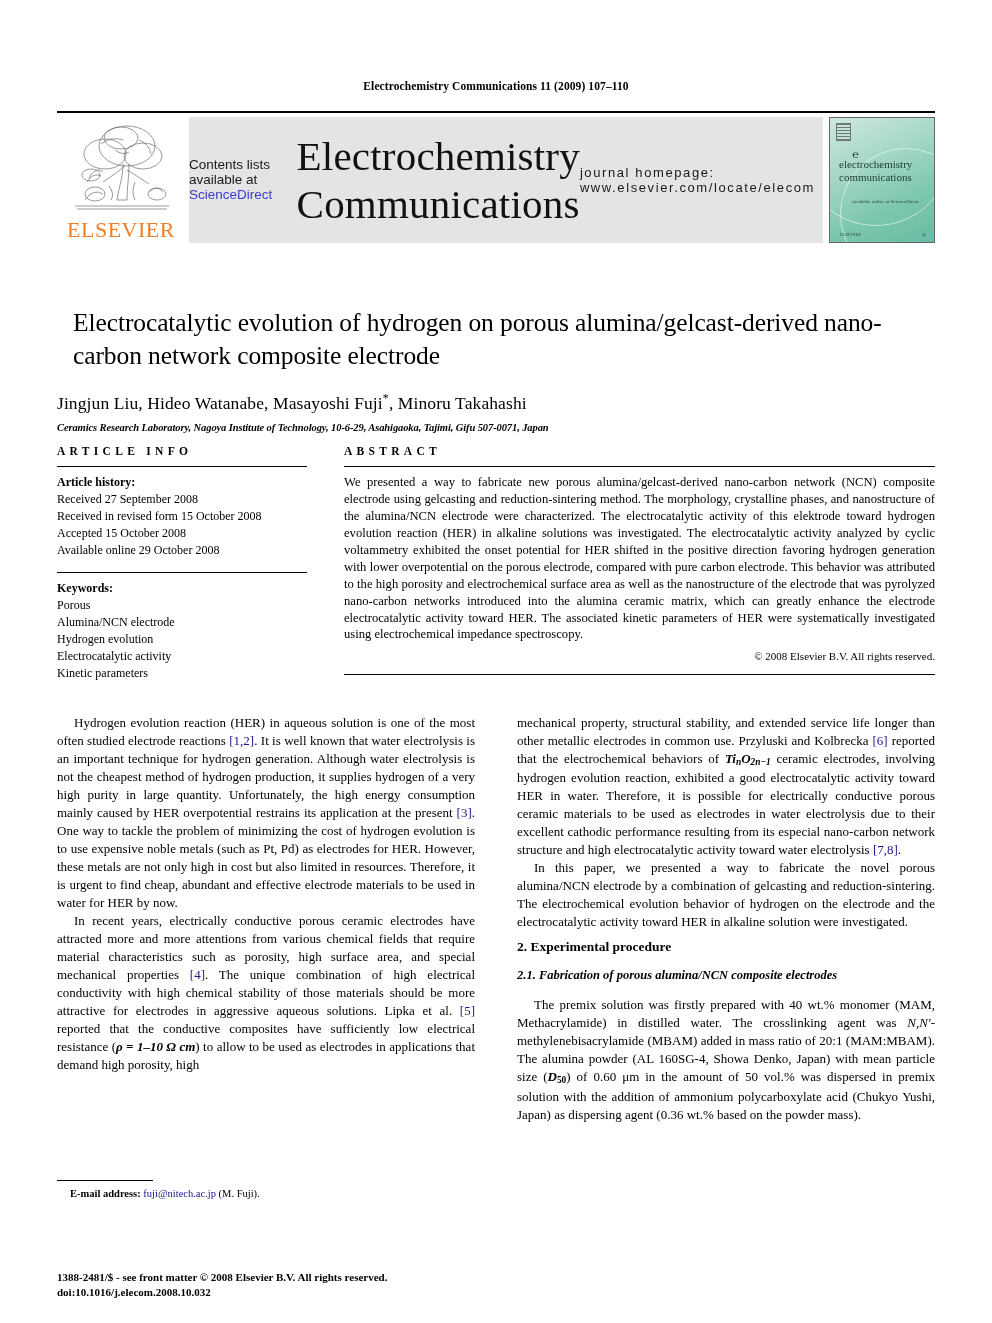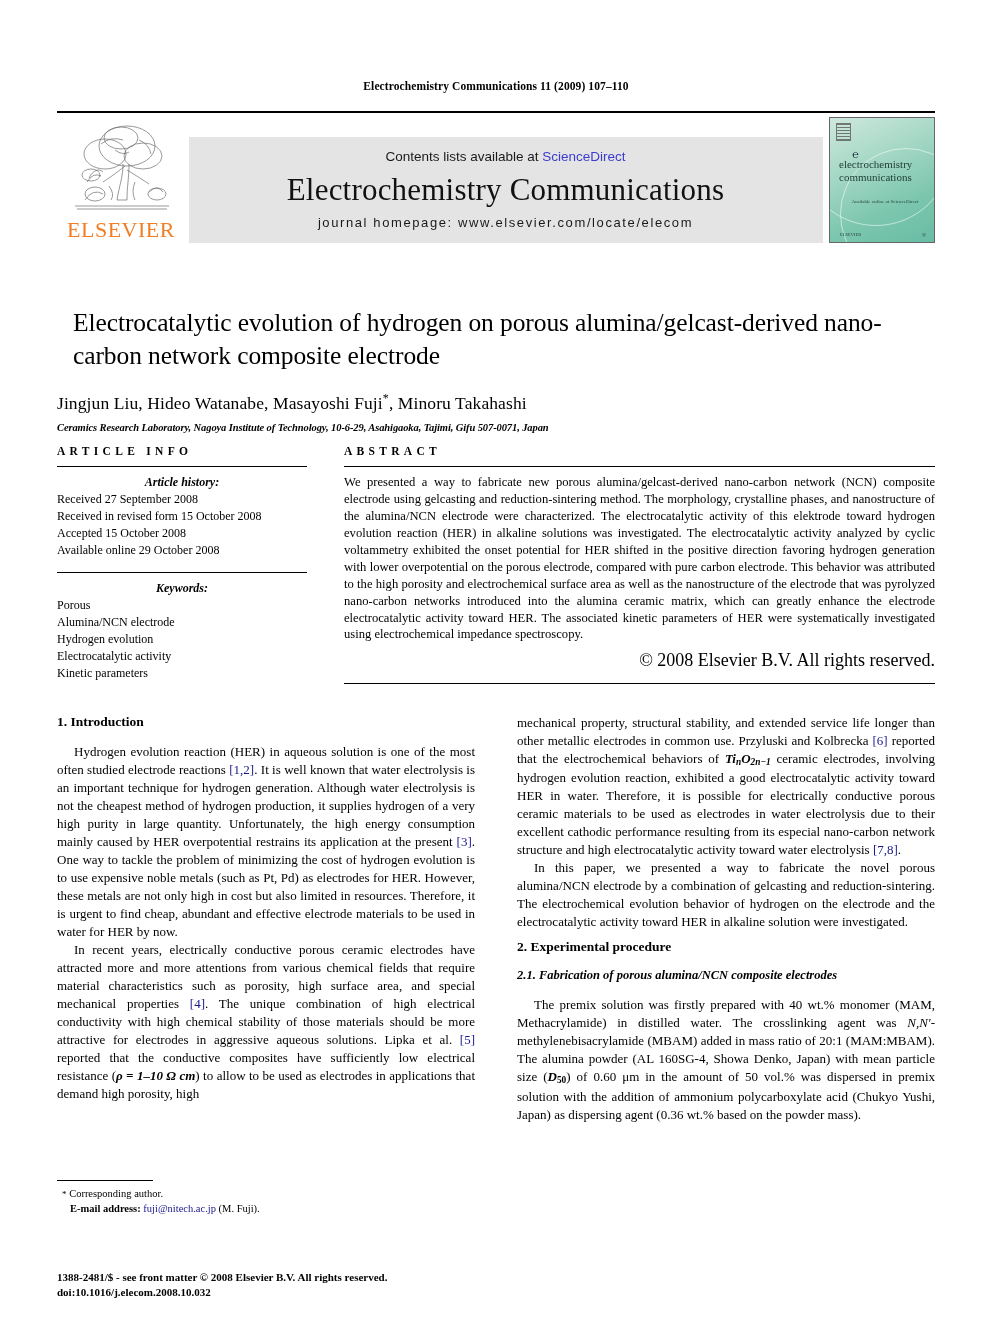--- a/index.html
+++ b/index.html
@@ -61,39 +61,38 @@
     color: #f07e26;
     font-size: 22px;
     letter-spacing: 0.5px;
     line-height: 1;
     margin-top: 1px;
   }
   .masthead-center {
     flex: 1 1 auto;
     background: #e4e4e4;
     display: flex;
-    flex-direction: column;
+    flex-direction: row;
     align-items: center;
     justify-content: space-between;
-    padding: 12px 1px 13px 0;
+    padding: 12px 8px 13px 0;
     margin-left: 4px;
     margin-right: 6px;
-    margin-top: 20px;
   }
   .contents-line {
     font-family: "Liberation Sans", sans-serif;
     font-size: 13.5px;
     color: #1a1a1a;
   }
   .contents-line .sd {
     color: #3b3bd0;
   }
   .journal-title {
     font-family: "Liberation Serif", serif;
-    font-size: 31px;
+    font-size: 41px;
     color: #111;
     letter-spacing: .2px;
   }
   .homepage-line {
     font-family: "Liberation Sans", sans-serif;
     font-size: 13px;
     letter-spacing: 1.6px;
     color: #1a1a1a;
   }
   .cover-thumb {
@@ -200,34 +199,32 @@
   }
   .rule {
     border-top: 1px solid #000;
     margin-bottom: 7px;
   }
   .info-group {
     font-size: 12px;
     line-height: 1.42;
   }
   .info-group .lbl {
-    font-style: italic;
-    font-weight: bold;
-    text-align: center;
+    font-weight: bold;
   }
   .info-spacer { height: 13px; }
   .abstract-text {
     font-size: 12.6px;
     line-height: 1.345;
     text-align: justify;
     hyphens: none;
   }
   .copyright {
     text-align: right;
-    font-size: 18px;
+    font-size: 11px;
     margin-top: 7px;
   }
   .abs-bottom-rule {
     border-top: 1px solid #000;
     margin-top: 12px;
   }
 
   
   .body-cols {
     position: absolute;
@@ -399,45 +396,40 @@
       <div class="rule"></div>
       <div class="abstract-text">We presented a way to fabricate new porous alumina/gelcast-derived nano-carbon network (NCN) composite electrode using gelcasting and reduction-sintering method. The morphology, crystalline phases, and nanostructure of the alumina/NCN electrode were characterized. The electrocatalytic activity of this elektrode toward hydrogen evolution reaction (HER) in alkaline solutions was investigated. The electrocatalytic activity analyzed by cyclic voltammetry exhibited the onset potential for HER shifted in the positive direction favoring hydrogen generation with lower overpotential on the porous electrode, compared with pure carbon electrode. This behavior was attributed to the high porosity and electrochemical surface area as well as the nanostructure of the electrode that was pyrolyzed nano-carbon networks introduced into the alumina ceramic matrix, which can greatly enhance the electrode electrocatalytic activity toward HER. The associated kinetic parameters of HER were systematically investigated using electrochemical impedance spectroscopy.</div>
       <div class="copyright">© 2008 Elsevier B.V. All rights reserved.</div>
       <div class="abs-bottom-rule"></div>
     </div>
   </div>
 
   <div class="body-cols">
 
     <div class="bcol left">
-      <div class="h2">1. Introduction</div>
 
       <p class="body"><span>Hydrogen evolution reaction (HER) in aqueous solution is one of the most often studied electrode reactions </span><span class="cite">[1,2]</span><span>. It is well known that water electrolysis is an important technique for hydrogen generation. Although water electrolysis is not the cheapest method of hydrogen production, it supplies hydrogen of a very high purity in large quantity. Unfortunately, the high energy consumption mainly caused by HER overpotential restrains its application at the present </span><span class="cite">[3]</span><span>. One way to tackle the problem of minimizing the cost of hydrogen evolution is to use expensive noble metals (such as Pt, Pd) as electrodes for HER. However, these metals are not only high in cost but also limited in resources. Therefore, it is urgent to find cheap, abundant and effective electrode materials to be used in water for HER by now.</span></p>
 
       <p class="body"><span>In recent years, electrically conductive porous ceramic electrodes have attracted more and more attentions from various chemical fields that require material characteristics such as porosity, high surface area, and special mechanical properties </span><span class="cite">[4]</span><span>. The unique combination of high electrical conductivity with high chemical stability of those materials should be more attractive for electrodes in aggressive aqueous solutions. Lipka et al. </span><span class="cite">[5]</span><span> reported that the conductive composites have sufficiently low electrical resistance (</span><i class="math nowrap">ρ = 1–10 Ω cm</i><span>) to allow to be used as electrodes in applications that demand high porosity, high</span></p>
     </div>
 
     <div class="bcol right">
       <p class="body" style="text-indent:0"><span>mechanical property, structural stability, and extended service life longer than other metallic electrodes in common use. Przyluski and Kolbrecka </span><span class="cite">[6]</span><span> reported that the electrochemical behaviors of </span><span class="nowrap"><i>Ti</i><sub><i>n</i></sub><i>O</i><sub><i>2n−1</i></sub></span><span> ceramic electrodes, involving hydrogen evolution reaction, exhibited a good electrocatalytic activity toward HER in water. Therefore, it is possible for electrically conductive porous ceramic materials to be used as electrodes in water electrolysis due to their excellent cathodic performance resulting from its especial nano-carbon network structure and high electrocatalytic activity toward water electrolysis </span><span class="cite">[7,8]</span><span>.</span></p>
 
       <p class="body">In this paper, we presented a way to fabricate the novel porous alumina/NCN electrode by a combination of gelcasting and reduction-sintering. The electrochemical evolution behavior of hydrogen on the electrode and the electrocatalytic activity toward HER in alkaline solution were investigated.</p>
 
       <div class="h2 spaced-top">2. Experimental procedure</div>
       <div class="h3">2.1. Fabrication of porous alumina/NCN composite electrodes</div>
 
       <p class="body"><span>The premix solution was firstly prepared with 40 wt.% monomer (MAM, Methacrylamide) in distilled water. The crosslinking agent was </span><i>N,N′</i><span>-methylenebisacrylamide (MBAM) added in mass ratio of 20:1 (MAM:MBAM). The alumina powder (AL 160SG-4, Showa Denko, Japan) with mean particle size (</span><span class="nowrap"><i>D</i><sub>50</sub></span><span>) of 0.60 μm in the amount of 50 vol.% was dispersed in premix solution with the addition of ammonium polycarboxylate acid (Chukyo Yushi, Japan) as dispersing agent (0.36 wt.% based on the powder mass).</span></p>
     </div>
   </div>
 
   <div class="footnote">
     <div class="fn-rule"></div>
-    <div class="fn-line">
-      <span class="star">*</span>
-      <span>Corresponding author.</span>
-    </div>
     <div class="fn-line" style="text-indent:0">
       <span class="em-label">E-mail address:</span>
       <span class="email">fuji@nitech.ac.jp</span>
       <span>(M. Fuji).</span>
     </div>
   </div>
 
   <div class="footer">
     <div>1388-2481/$ - see front matter © 2008 Elsevier B.V. All rights reserved.</div>
     <div>doi:10.1016/j.elecom.2008.10.032</div>

